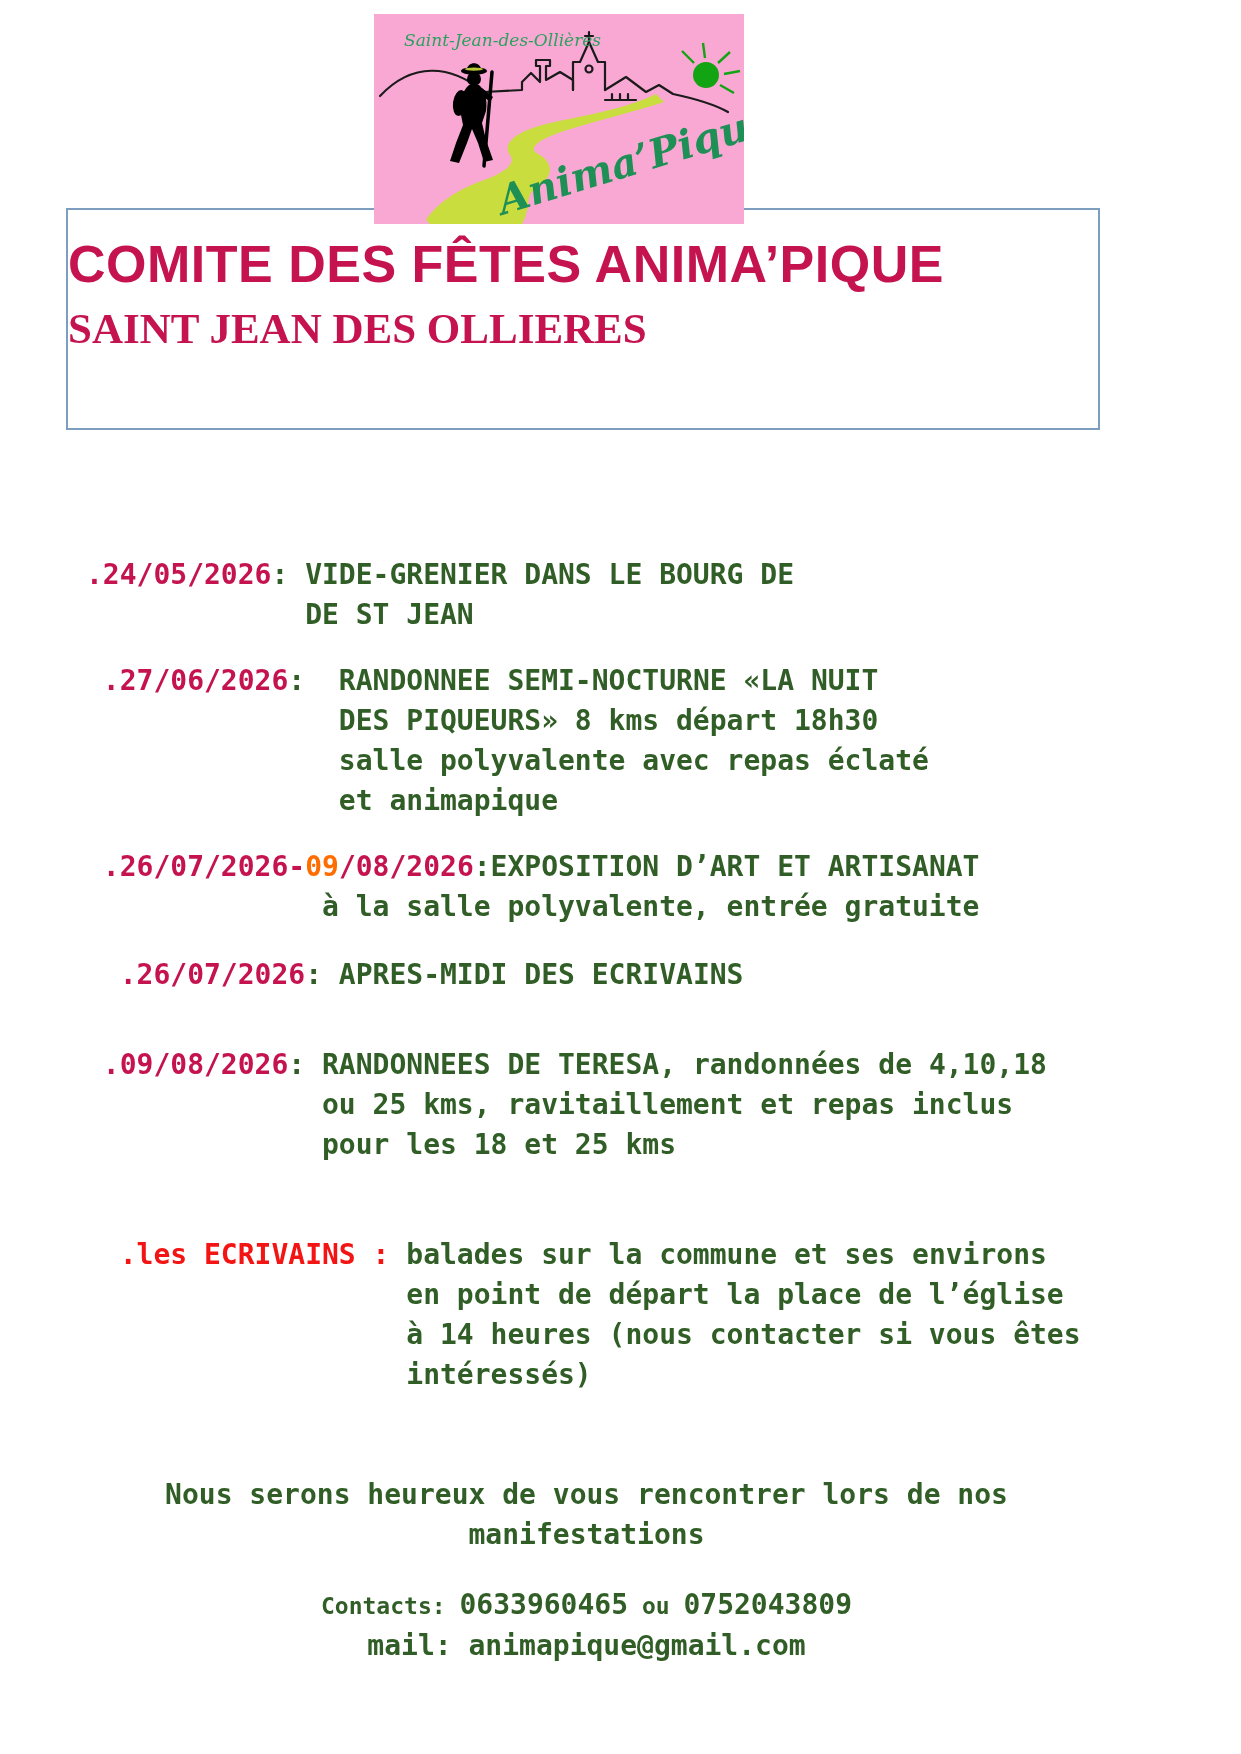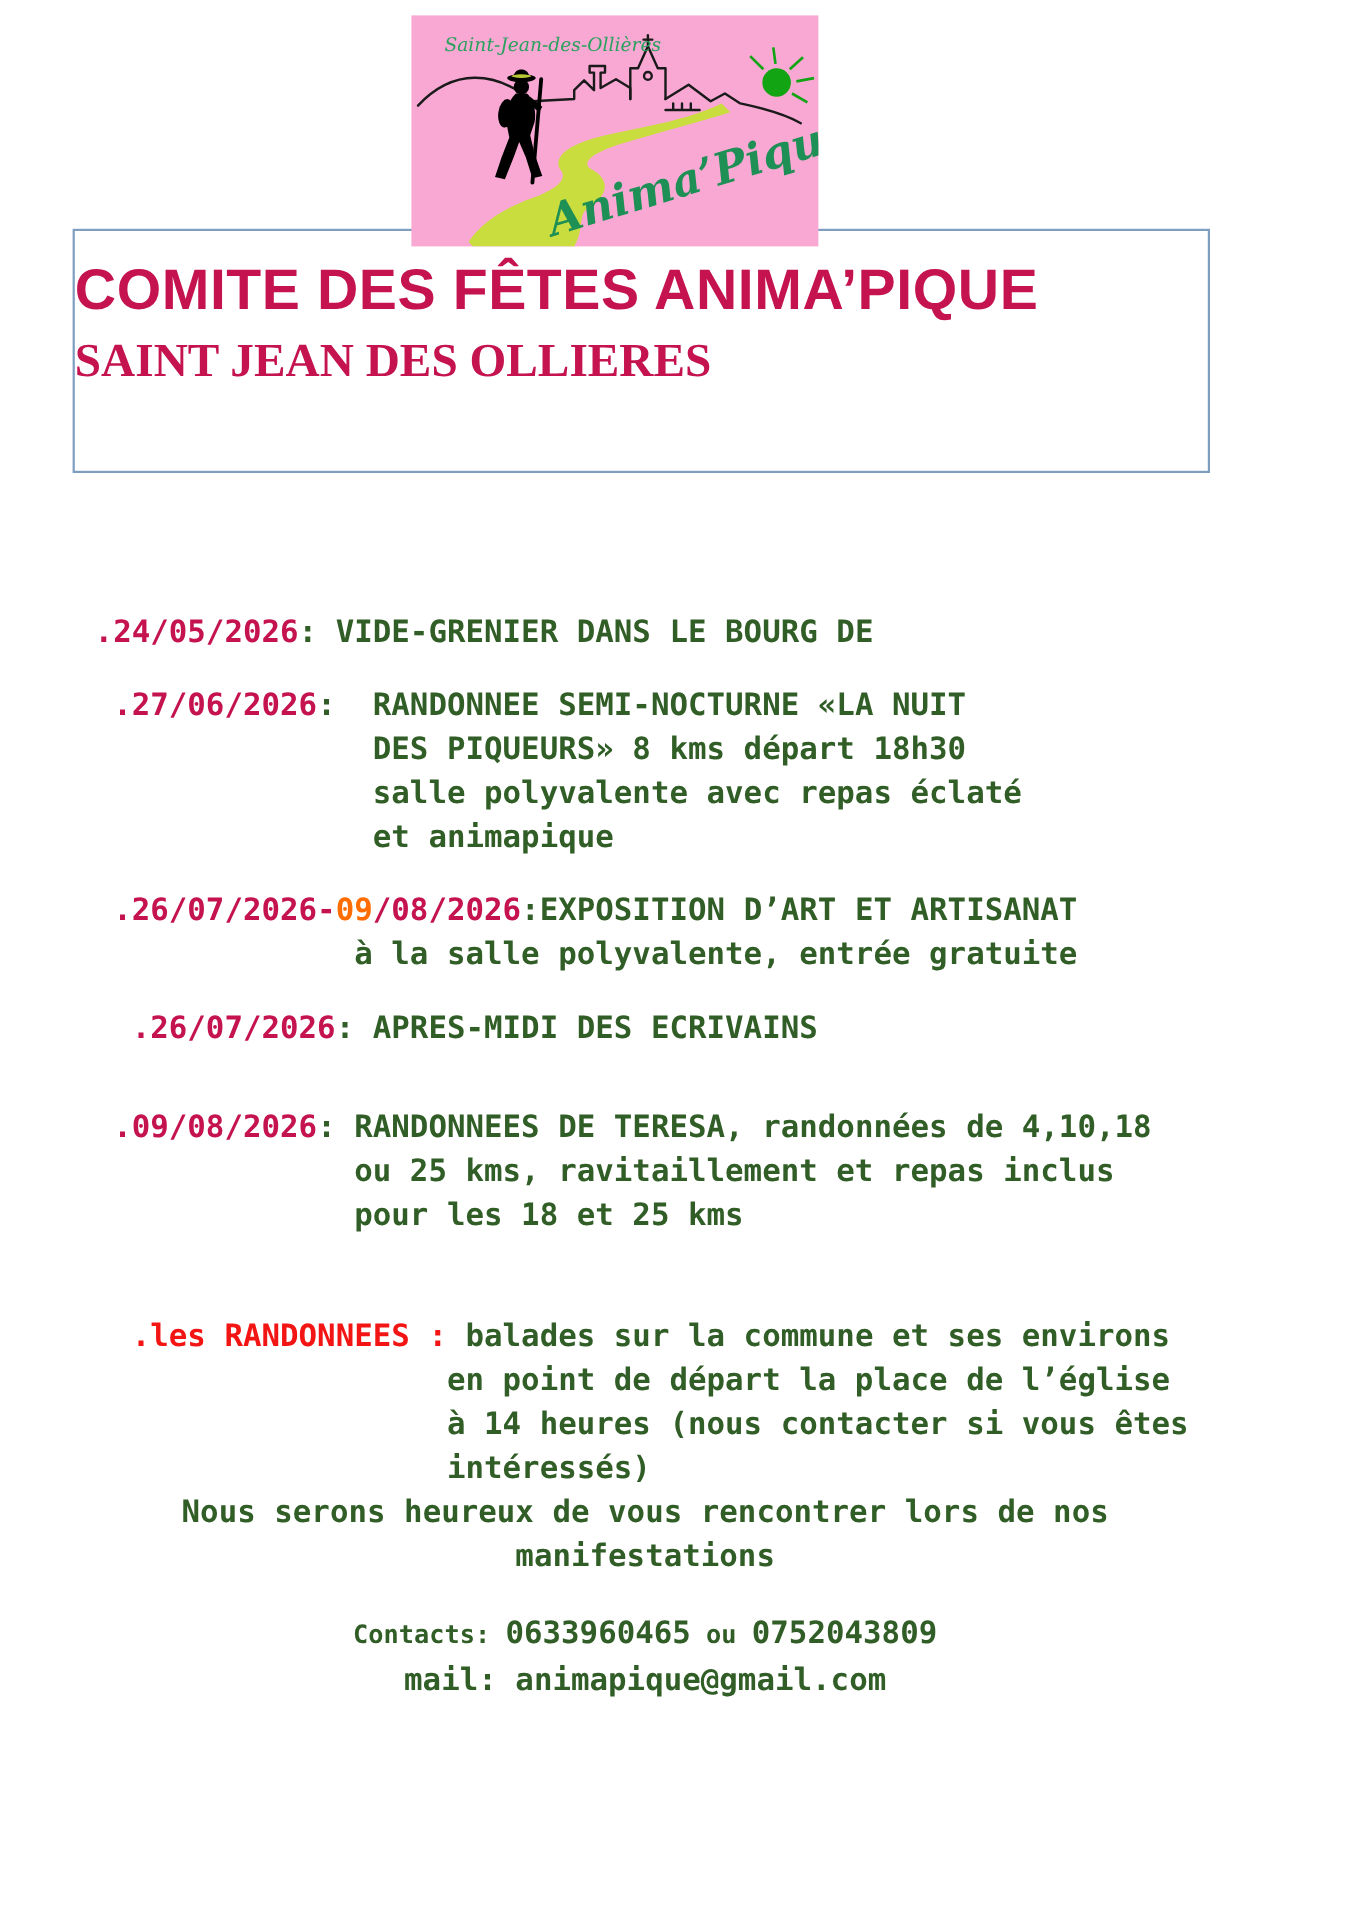--- a/index.html
+++ b/index.html
@@ -70,21 +70,21 @@
   .c-crimson { color: #C4134F; }
   .c-orange  { color: #FF6C00; }
   .c-red     { color: #F31414; }
   .c-green   { color: #315E26; }
   .sm        { font-size: 23px; }
   .e2 { margin-top: 26px; }
   .e3 { margin-top: 26px; }
   .e4 { margin-top: 28px; }
   .e5 { margin-top: 50px; }
   .e6 { margin-top: 70px; }
-  .closing  { }
+  .closing  { margin-top: 80px; }
   .contacts { margin-top: 30px; }
 </style>
 </head>
 <body>
 
 <div class="page">
 
   <div class="logo">
     <svg width="370" height="210" viewBox="0 0 370 210" xmlns="http://www.w3.org/2000/svg">
 
@@ -123,20 +123,21 @@
 
   <div class="title-box">
     <div class="title-main">COMITE DES FÊTES ANIMA’PIQUE</div>
     <div class="title-sub">SAINT JEAN DES OLLIERES</div>
   </div>
 
   <div class="content">
 
     <div class="event e1">
       <div class="ln"><span class="c-crimson">.24/05/2026</span><span class="c-green">: VIDE-GRENIER DANS LE BOURG DE</span></div>
+      <div class="ln"><span class="c-green">             DE ST JEAN</span></div>
     </div>
 
     <div class="event e2">
       <div class="ln"><span class="c-crimson"> .27/06/2026</span><span class="c-green">:  RANDONNEE SEMI-NOCTURNE «LA NUIT</span></div>
       <div class="ln"><span class="c-green">               DES PIQUEURS» 8 kms départ 18h30</span></div>
       <div class="ln"><span class="c-green">               salle polyvalente avec repas éclaté</span></div>
       <div class="ln"><span class="c-green">               et animapique</span></div>
     </div>
 
     <div class="event e3">
@@ -148,21 +149,21 @@
       <div class="ln"><span class="c-crimson">  .26/07/2026</span><span class="c-green">: APRES-MIDI DES ECRIVAINS</span></div>
     </div>
 
     <div class="event e5">
       <div class="ln"><span class="c-crimson"> .09/08/2026</span><span class="c-green">: RANDONNEES DE TERESA, randonnées de 4,10,18</span></div>
       <div class="ln"><span class="c-green">              ou 25 kms, ravitaillement et repas inclus</span></div>
       <div class="ln"><span class="c-green">              pour les 18 et 25 kms</span></div>
     </div>
 
     <div class="event e6">
-      <div class="ln"><span class="c-red">  .les RANDONNEES :</span><span class="c-green"> balades sur la commune et ses environs</span></div>
+      <div class="ln"><span class="c-red">  .les ECRIVAINS :</span><span class="c-green"> balades sur la commune et ses environs</span></div>
       <div class="ln"><span class="c-green">                   en point de départ la place de l’église</span></div>
       <div class="ln"><span class="c-green">                   à 14 heures (nous contacter si vous êtes</span></div>
       <div class="ln"><span class="c-green">                   intéressés)</span></div>
     </div>
 
     <div class="closing">
       <div class="ln center-ln"><span class="c-green">Nous serons heureux de vous rencontrer lors de nos</span></div>
       <div class="ln center-ln"><span class="c-green">manifestations</span></div>
     </div>
 

